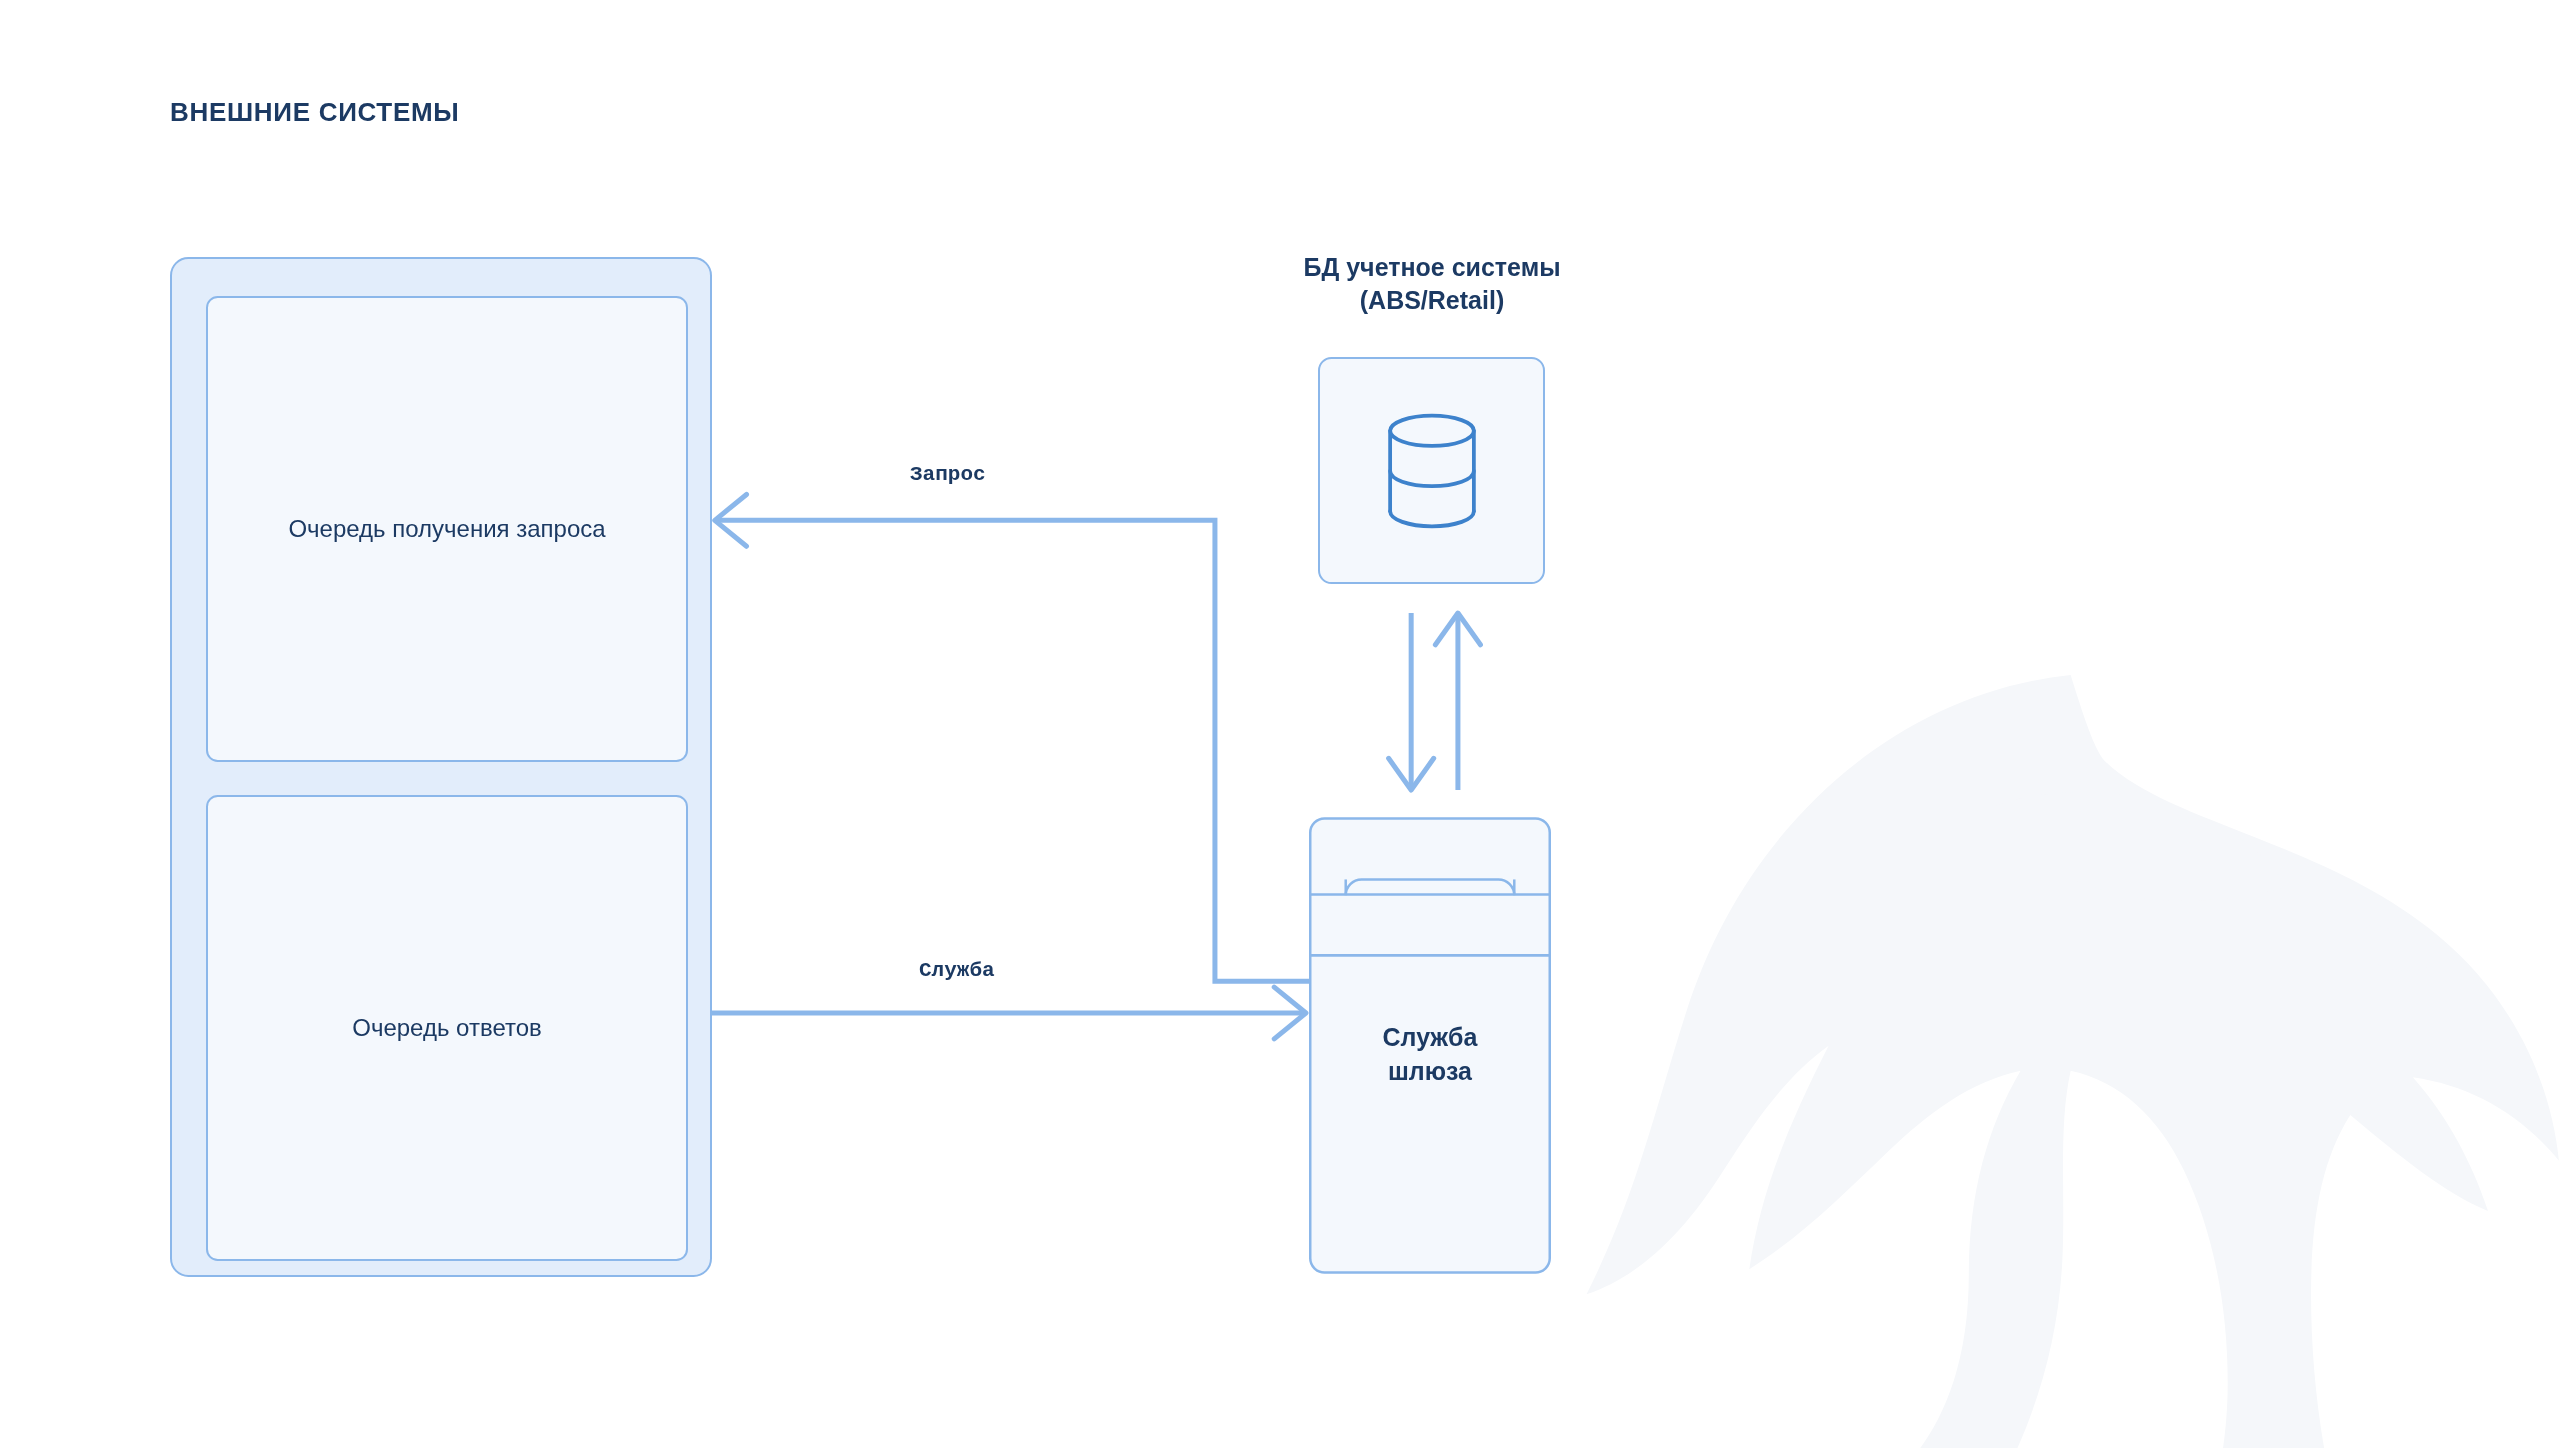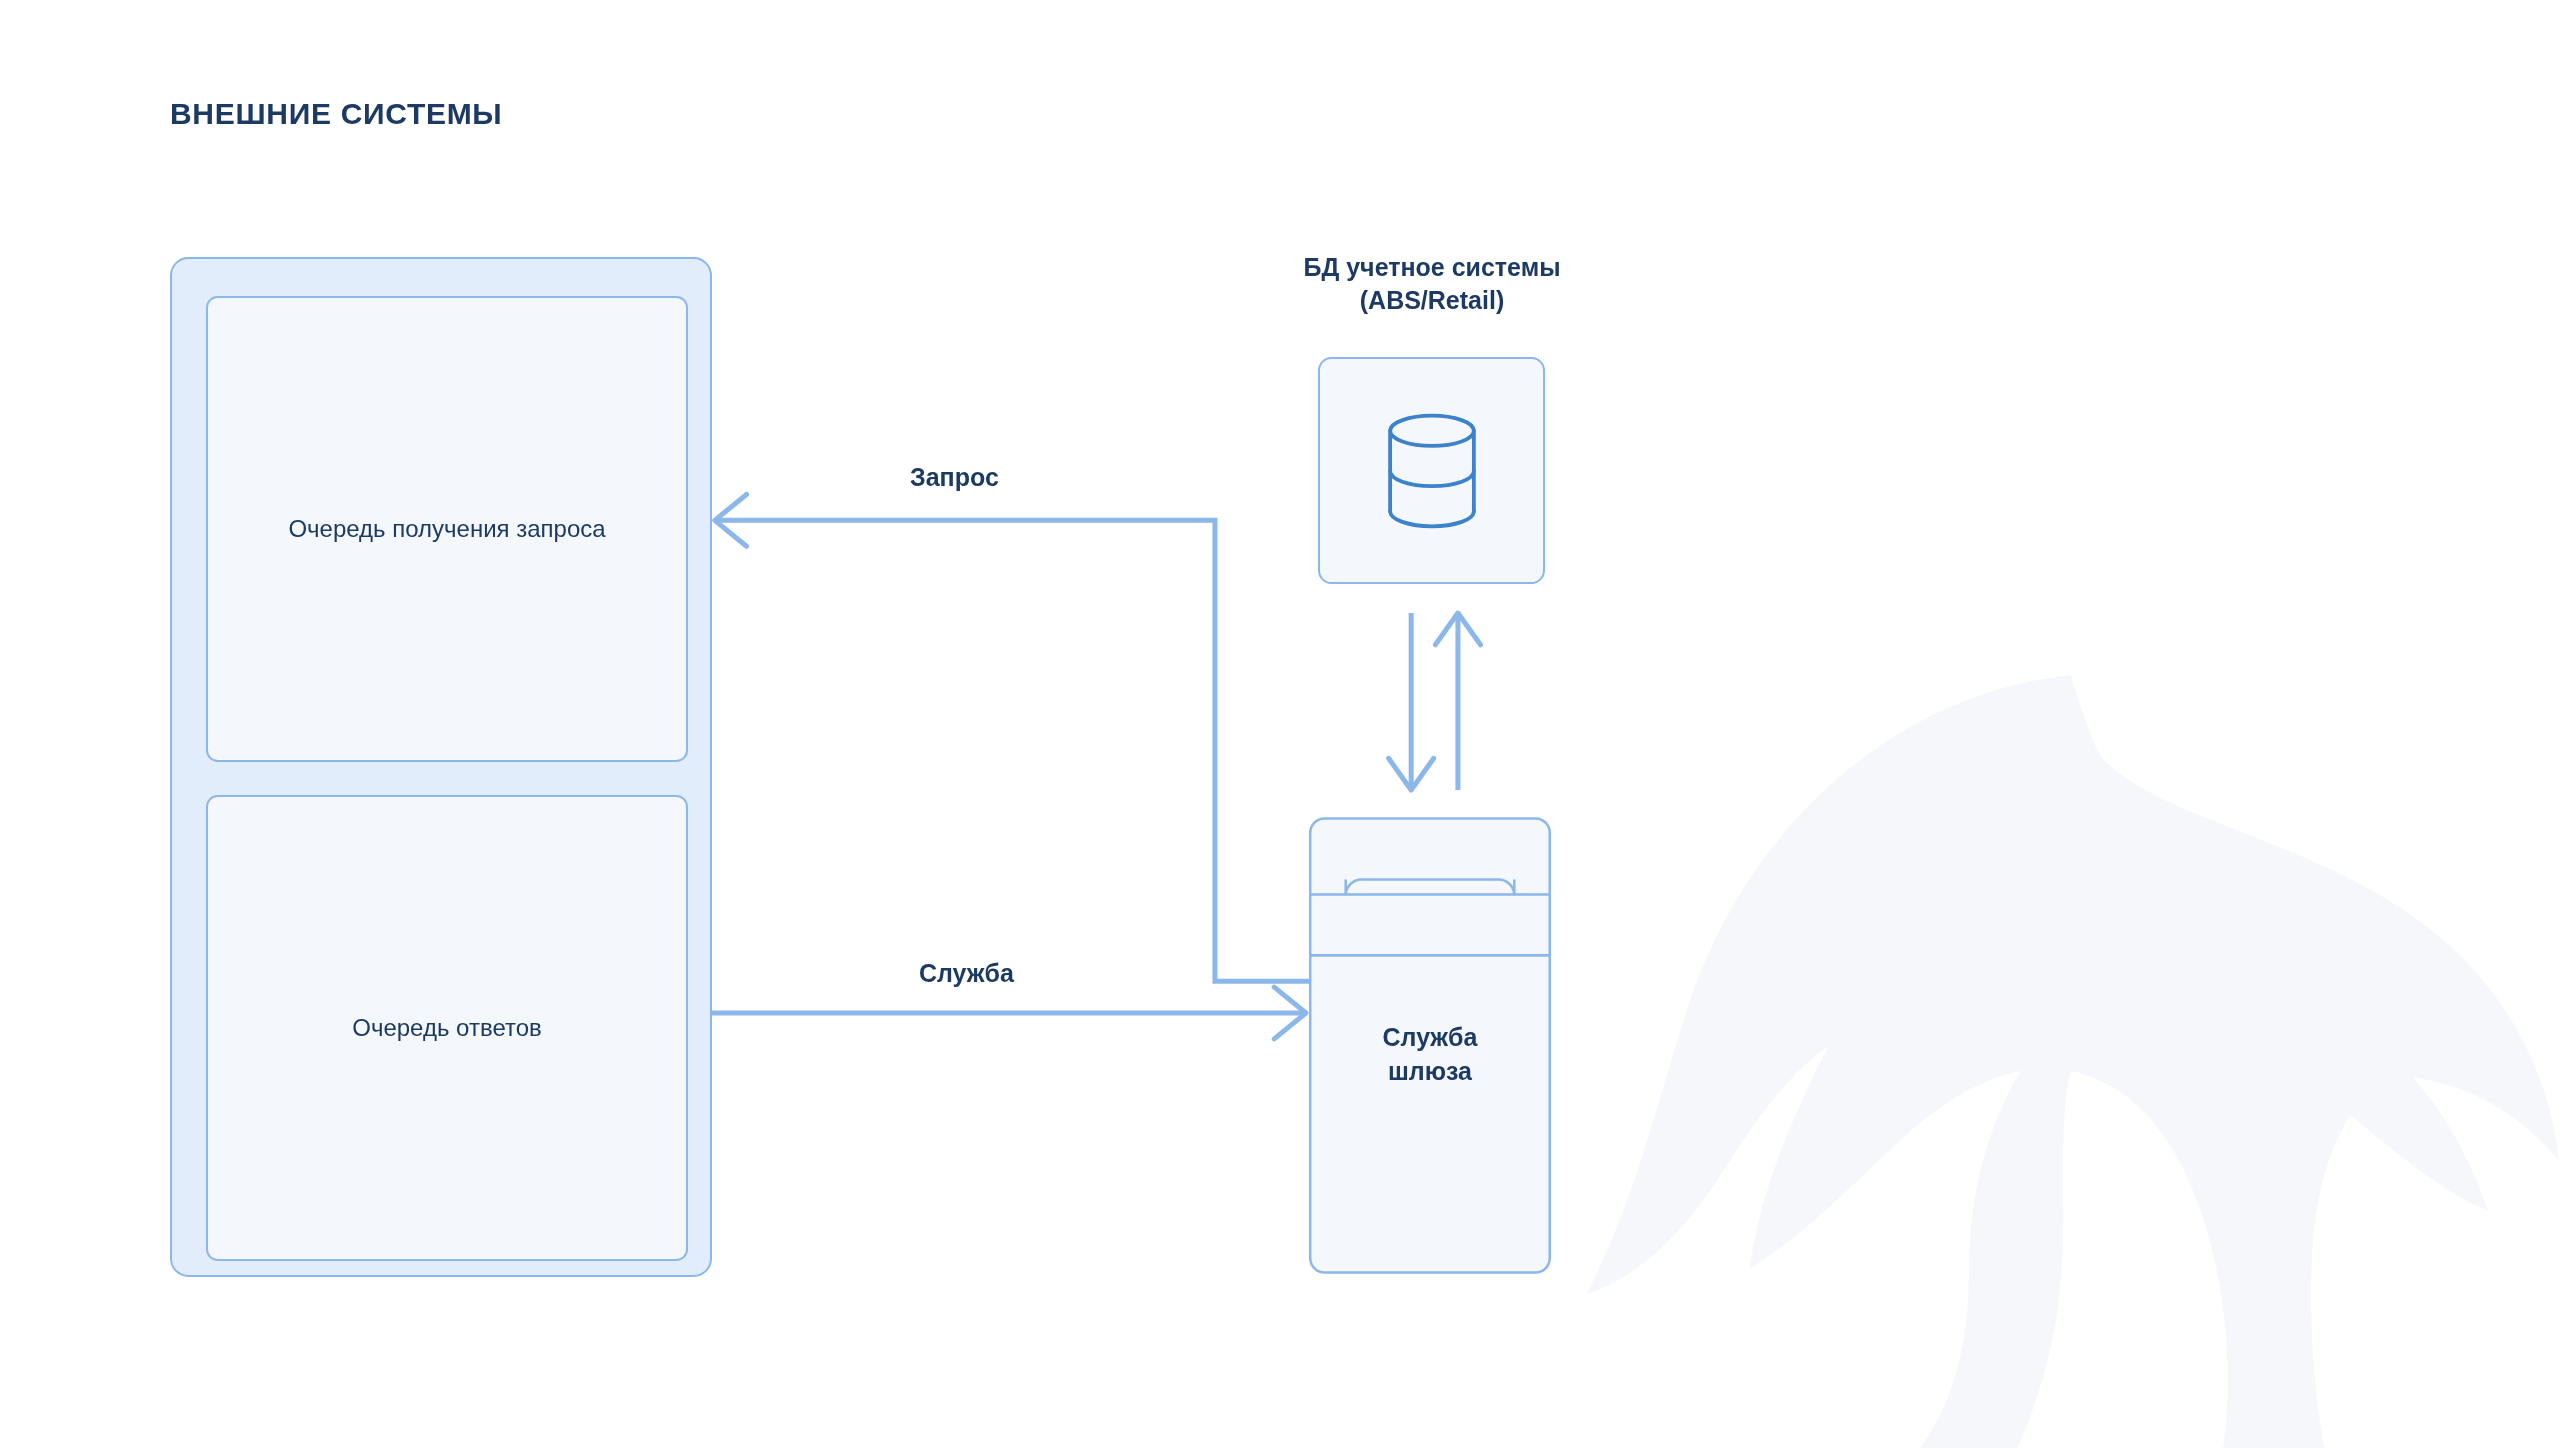--- a/index.html
+++ b/index.html
@@ -27,21 +27,21 @@
     height: 818px;
     pointer-events: none;
     z-index: 0;
   }
 
   
   #page-title {
     position: absolute;
     left: 170px;
     top: 97px;
-    font-size: 30px;
+    font-size: 26px;
     font-weight: bold;
     letter-spacing: 0.7px;
     color: #1c3a63;
     z-index: 5;
     white-space: nowrap;
   }
 
   
   #ext-container {
     position: absolute;
@@ -147,25 +147,26 @@
     top: 0;
     width: 2576px;
     height: 1449px;
     z-index: 4;
     pointer-events: none;
   }
 
   
   .flow-label {
     position: absolute;
-    font-size: 25px;
+    font-size: 21px;
     font-weight: bold;
     color: #1c3a63;
     white-space: nowrap;
     z-index: 6;
+    font-family: Liberation Mono, monospace;
   }
   #label-request { left: 910px; top: 463px; }
   #label-response { left: 919px; top: 959px; }
 </style>
 </head>
 <body>
 
 <div id="canvas">
 
   <div id="watermark">

